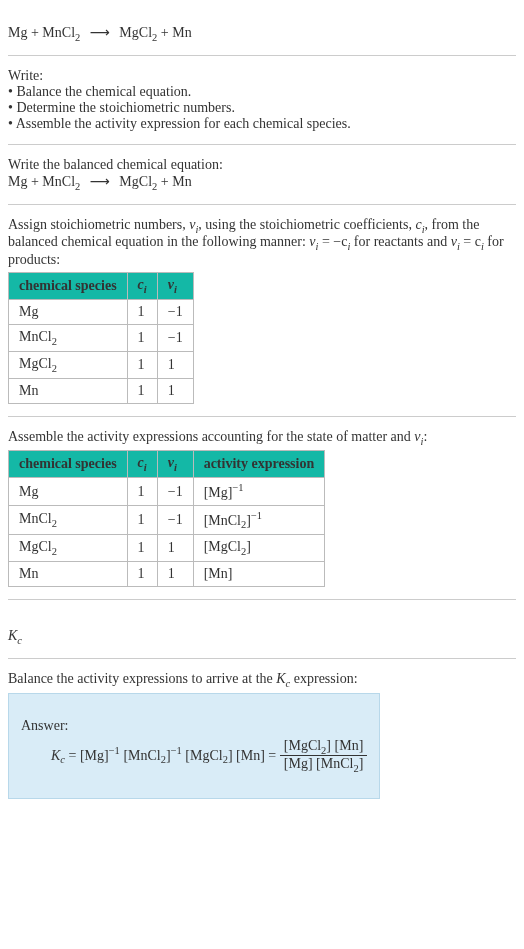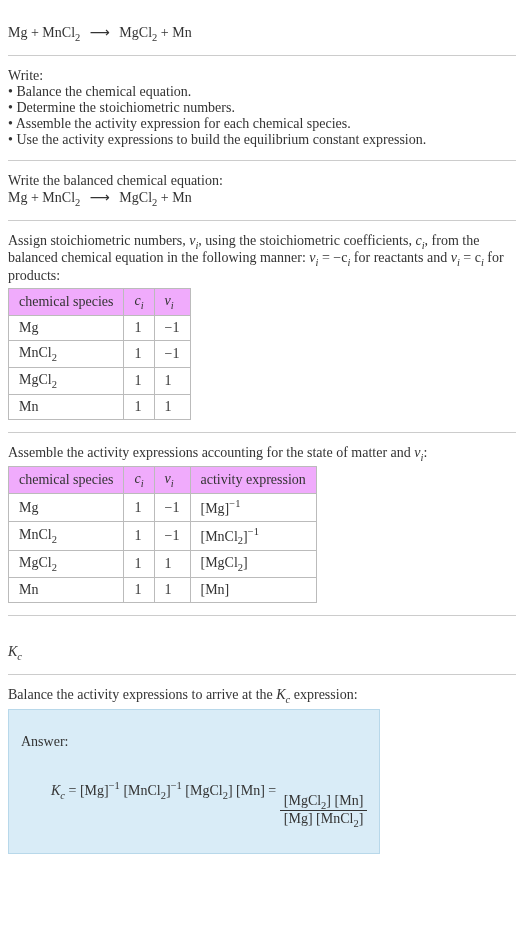--- a/index.html
+++ b/index.html
@@ -22,33 +22,32 @@
     table {
       border-collapse: collapse;
       margin-top: 4px;
     }
     td, th {
       border: 1px solid #bbb;
       padding: 4px 10px;
       text-align: left;
       font-weight: normal;
     }
-    th { background: #f0abfc; }
+    th { background: #14b8a6; font-weight: bold; }
     .answer-box {
       background: #d9ecf7;
       border: 1px solid #b8d8ea;
       padding: 24px 12px;
       margin-top: 4px;
       display: inline-block;
     }
     .frac {
       display: inline-block;
       vertical-align: middle;
       text-align: center;
-      margin-top: 39px;
     }
     .frac .num { display: block; border-bottom: 1px solid #333; padding: 0 4px; }
     .frac .den { display: block; padding: 0 4px; }
     .arrow { display: inline-block; padding: 0 6px; }
   </style>
 </head>
 <body>
 
 
 
@@ -63,21 +62,20 @@
 </div>
 
 <hr>
 
 
 <div>
   <span>Write:</span><br>
   <span>• Balance the chemical equation.</span><br>
   <span>• Determine the stoichiometric numbers.</span><br>
   <span>• Assemble the activity expression for each chemical species.</span><br>
-  <span>• Use the activity expressions to build the equilibrium constant expression.</span>
 </div>
 
 <hr>
 
 
 <div>
   <span>Write the balanced chemical equation:</span><br>
   <span>
     <span>Mg + MnCl</span><span class="sub">2</span>
     <span class="arrow">⟶</span>

